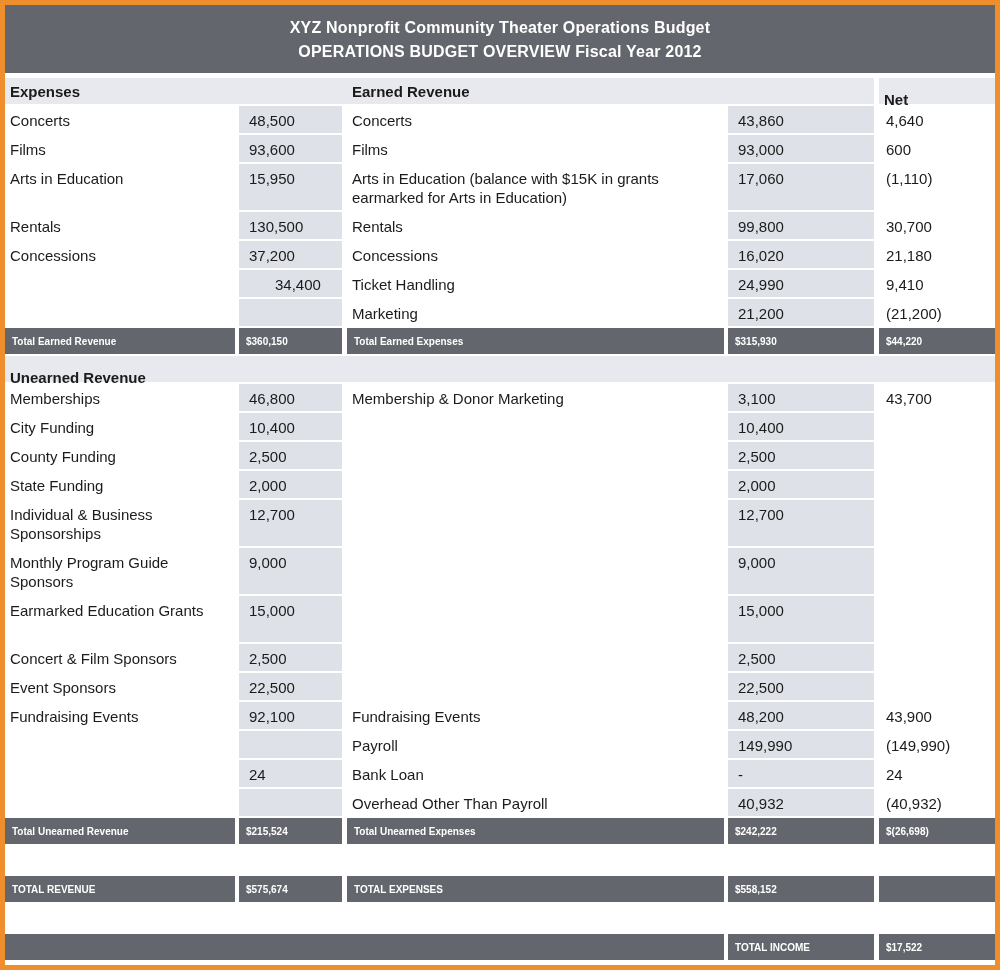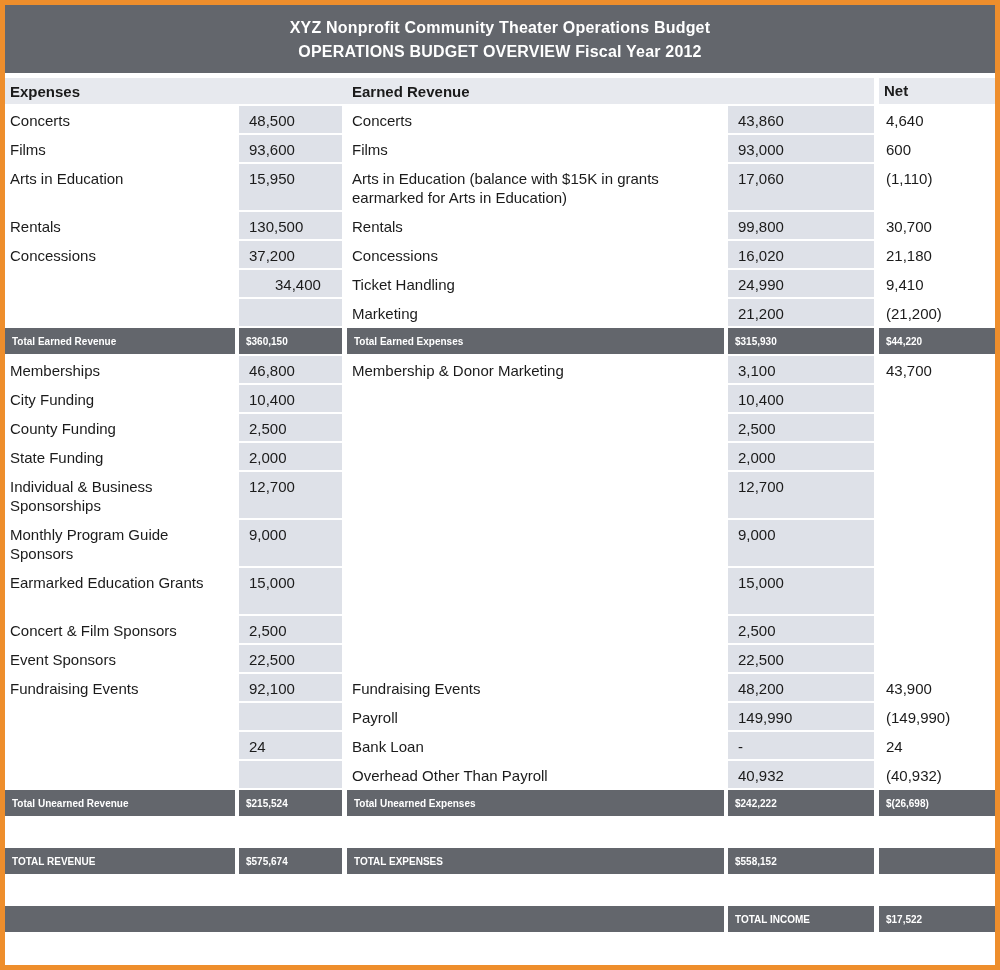--- a/index.html
+++ b/index.html
@@ -54,21 +54,21 @@
     height:26px;
     font-size:10px;
     padding:4px 4px 0 7px;
     line-height:19px;
   }
   .band{
     background:var(--band);
     font-weight:bold;
     height:26px;
     font-size:15px;
-    padding:3px 4px 0 5px;
+    padding:12px 4px 0 5px;
     line-height:19px;
     color:var(--ink);
   }
   .hdrband{
     display:grid;
     grid-template-columns:342px 1fr;
     padding:0;
   }
   .hdrband span{display:block;padding:4px 0 0 5px;}
   .spacer{background:#fff;}
@@ -119,20 +119,21 @@
       <div class="cell lbl" style="grid-column: 1;"></div>
       <div class="cell val" style="grid-column: 3;"></div>
       <div class="cell lbl" style="grid-column: 5;">Marketing</div>
       <div class="cell val" style="grid-column: 7;">21,200</div>
       <div class="cell net" style="grid-column: 9;">(21,200)</div>
       <div class="dark" style="grid-column: 1;">Total Earned Revenue</div>
       <div class="dark" style="grid-column: 3;">$360,150</div>
       <div class="dark" style="grid-column: 5;">Total Earned Expenses</div>
       <div class="dark" style="grid-column: 7;">$315,930</div>
       <div class="dark" style="grid-column: 9;">$44,220</div>
+      <div class="band" style="grid-column: 1 / -1;">Unearned Revenue</div>
       <div class="cell lbl" style="grid-column: 1;">Memberships</div>
       <div class="cell val" style="grid-column: 3;">46,800</div>
       <div class="cell lbl" style="grid-column: 5;">Membership &amp; Donor Marketing</div>
       <div class="cell val" style="grid-column: 7;">3,100</div>
       <div class="cell net" style="grid-column: 9;">43,700</div>
       <div class="cell lbl" style="grid-column: 1;">City Funding</div>
       <div class="cell val" style="grid-column: 3;">10,400</div>
       <div class="cell lbl" style="grid-column: 5;"></div>
       <div class="cell val" style="grid-column: 7;">10,400</div>
       <div class="cell net" style="grid-column: 9;"></div>

